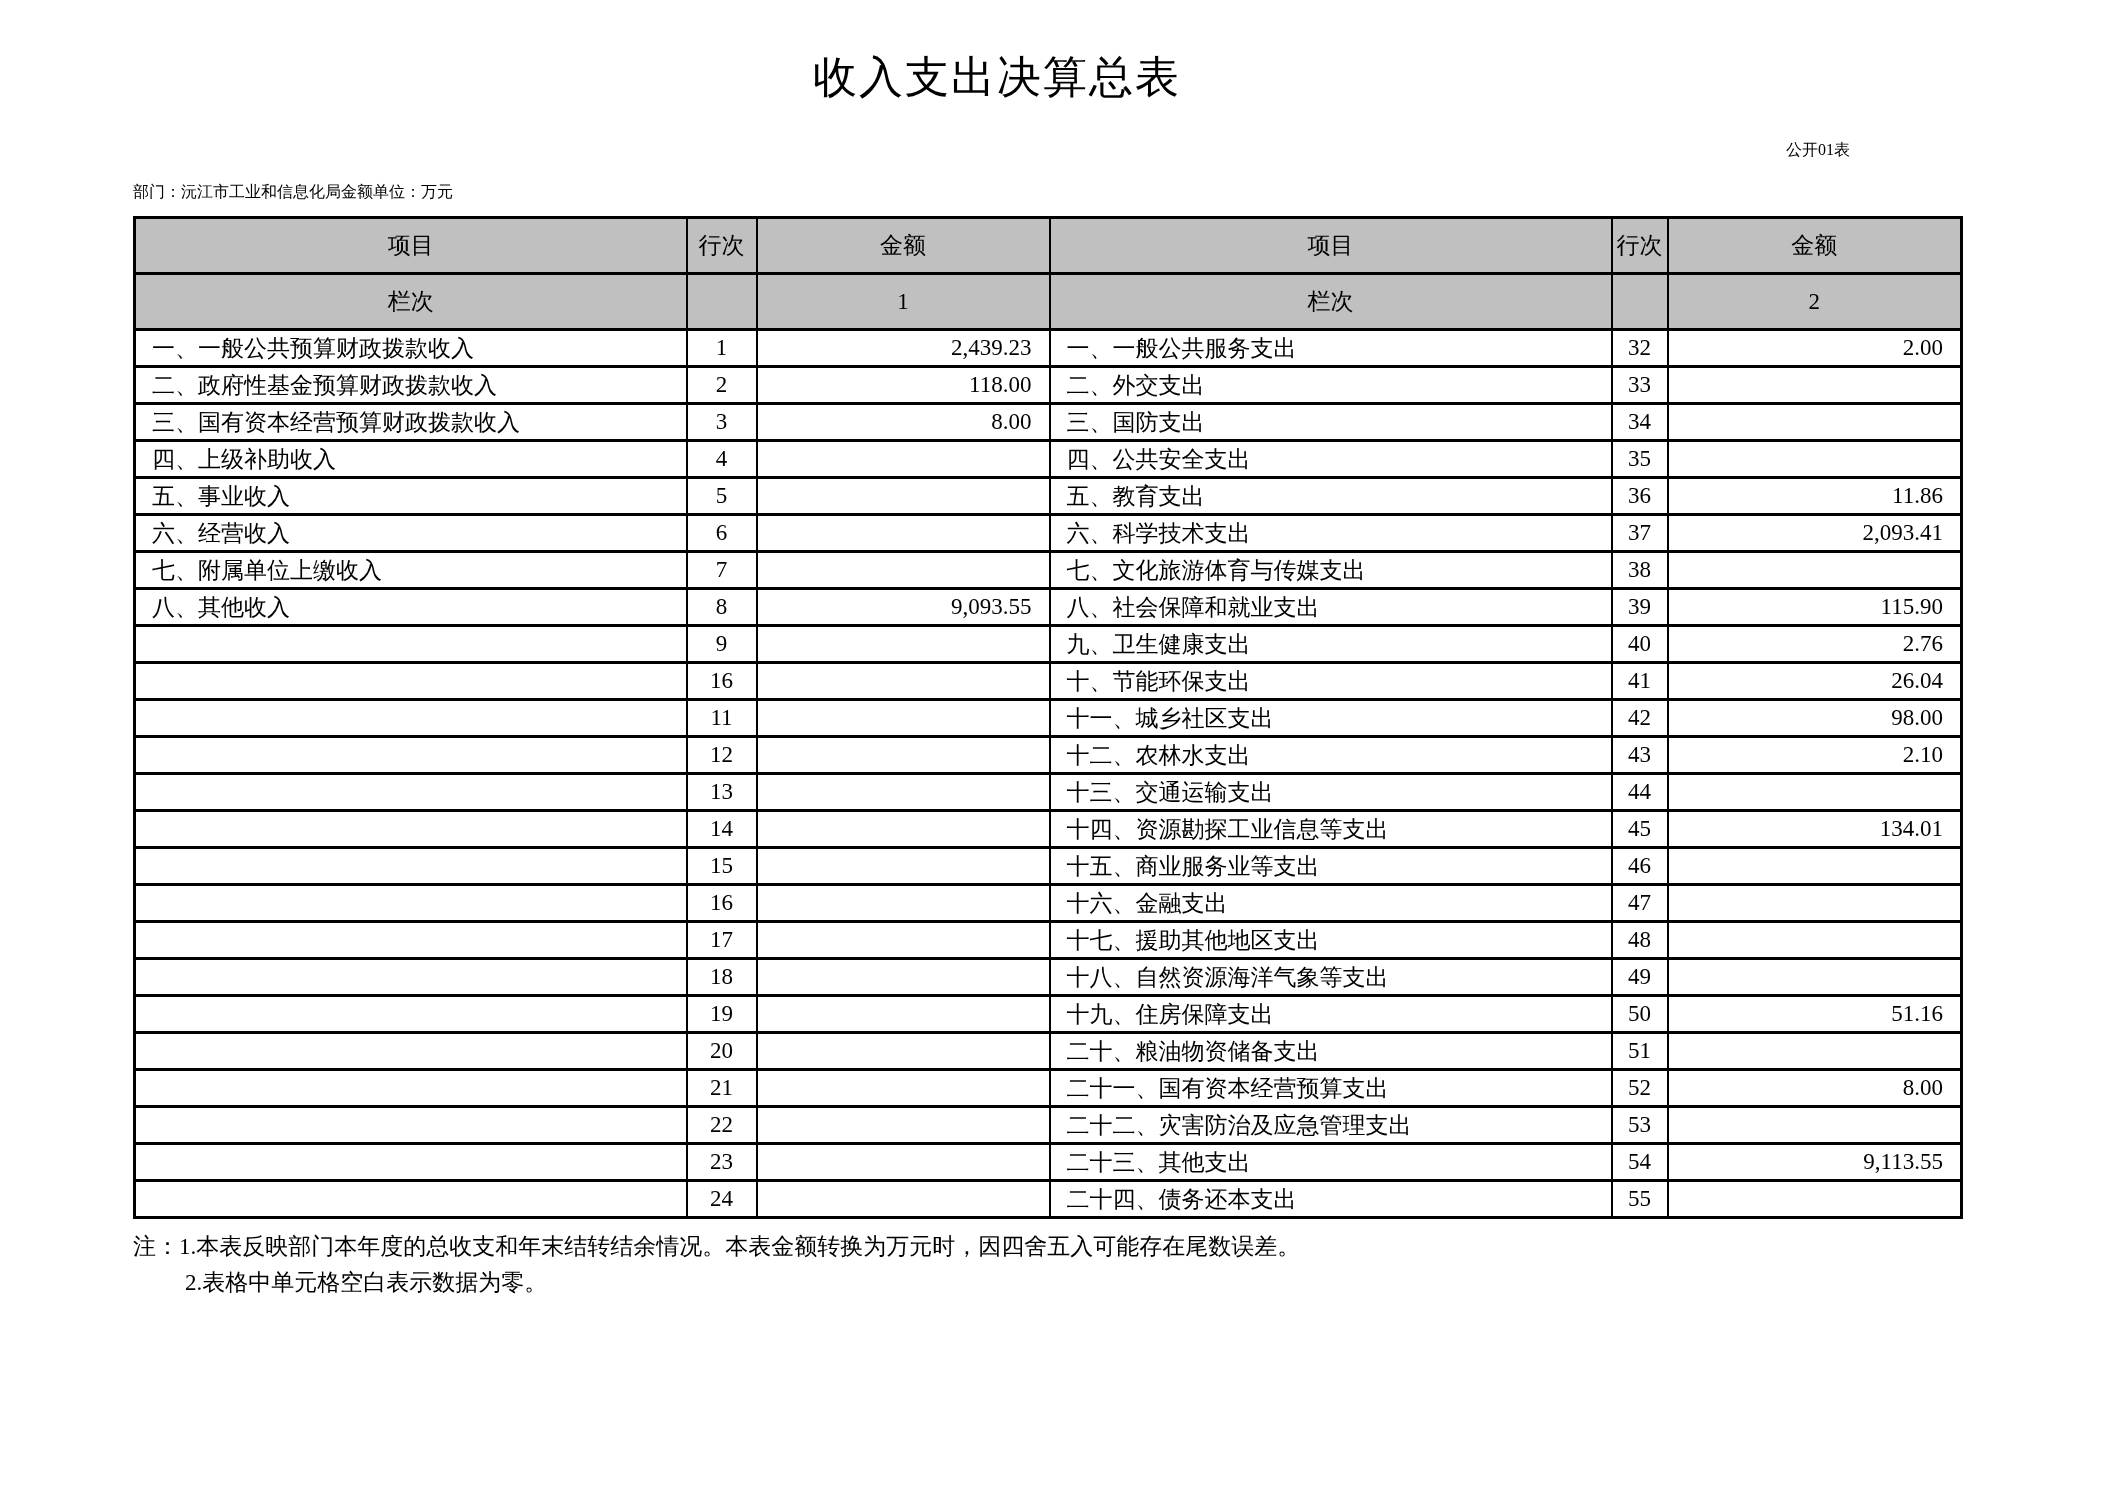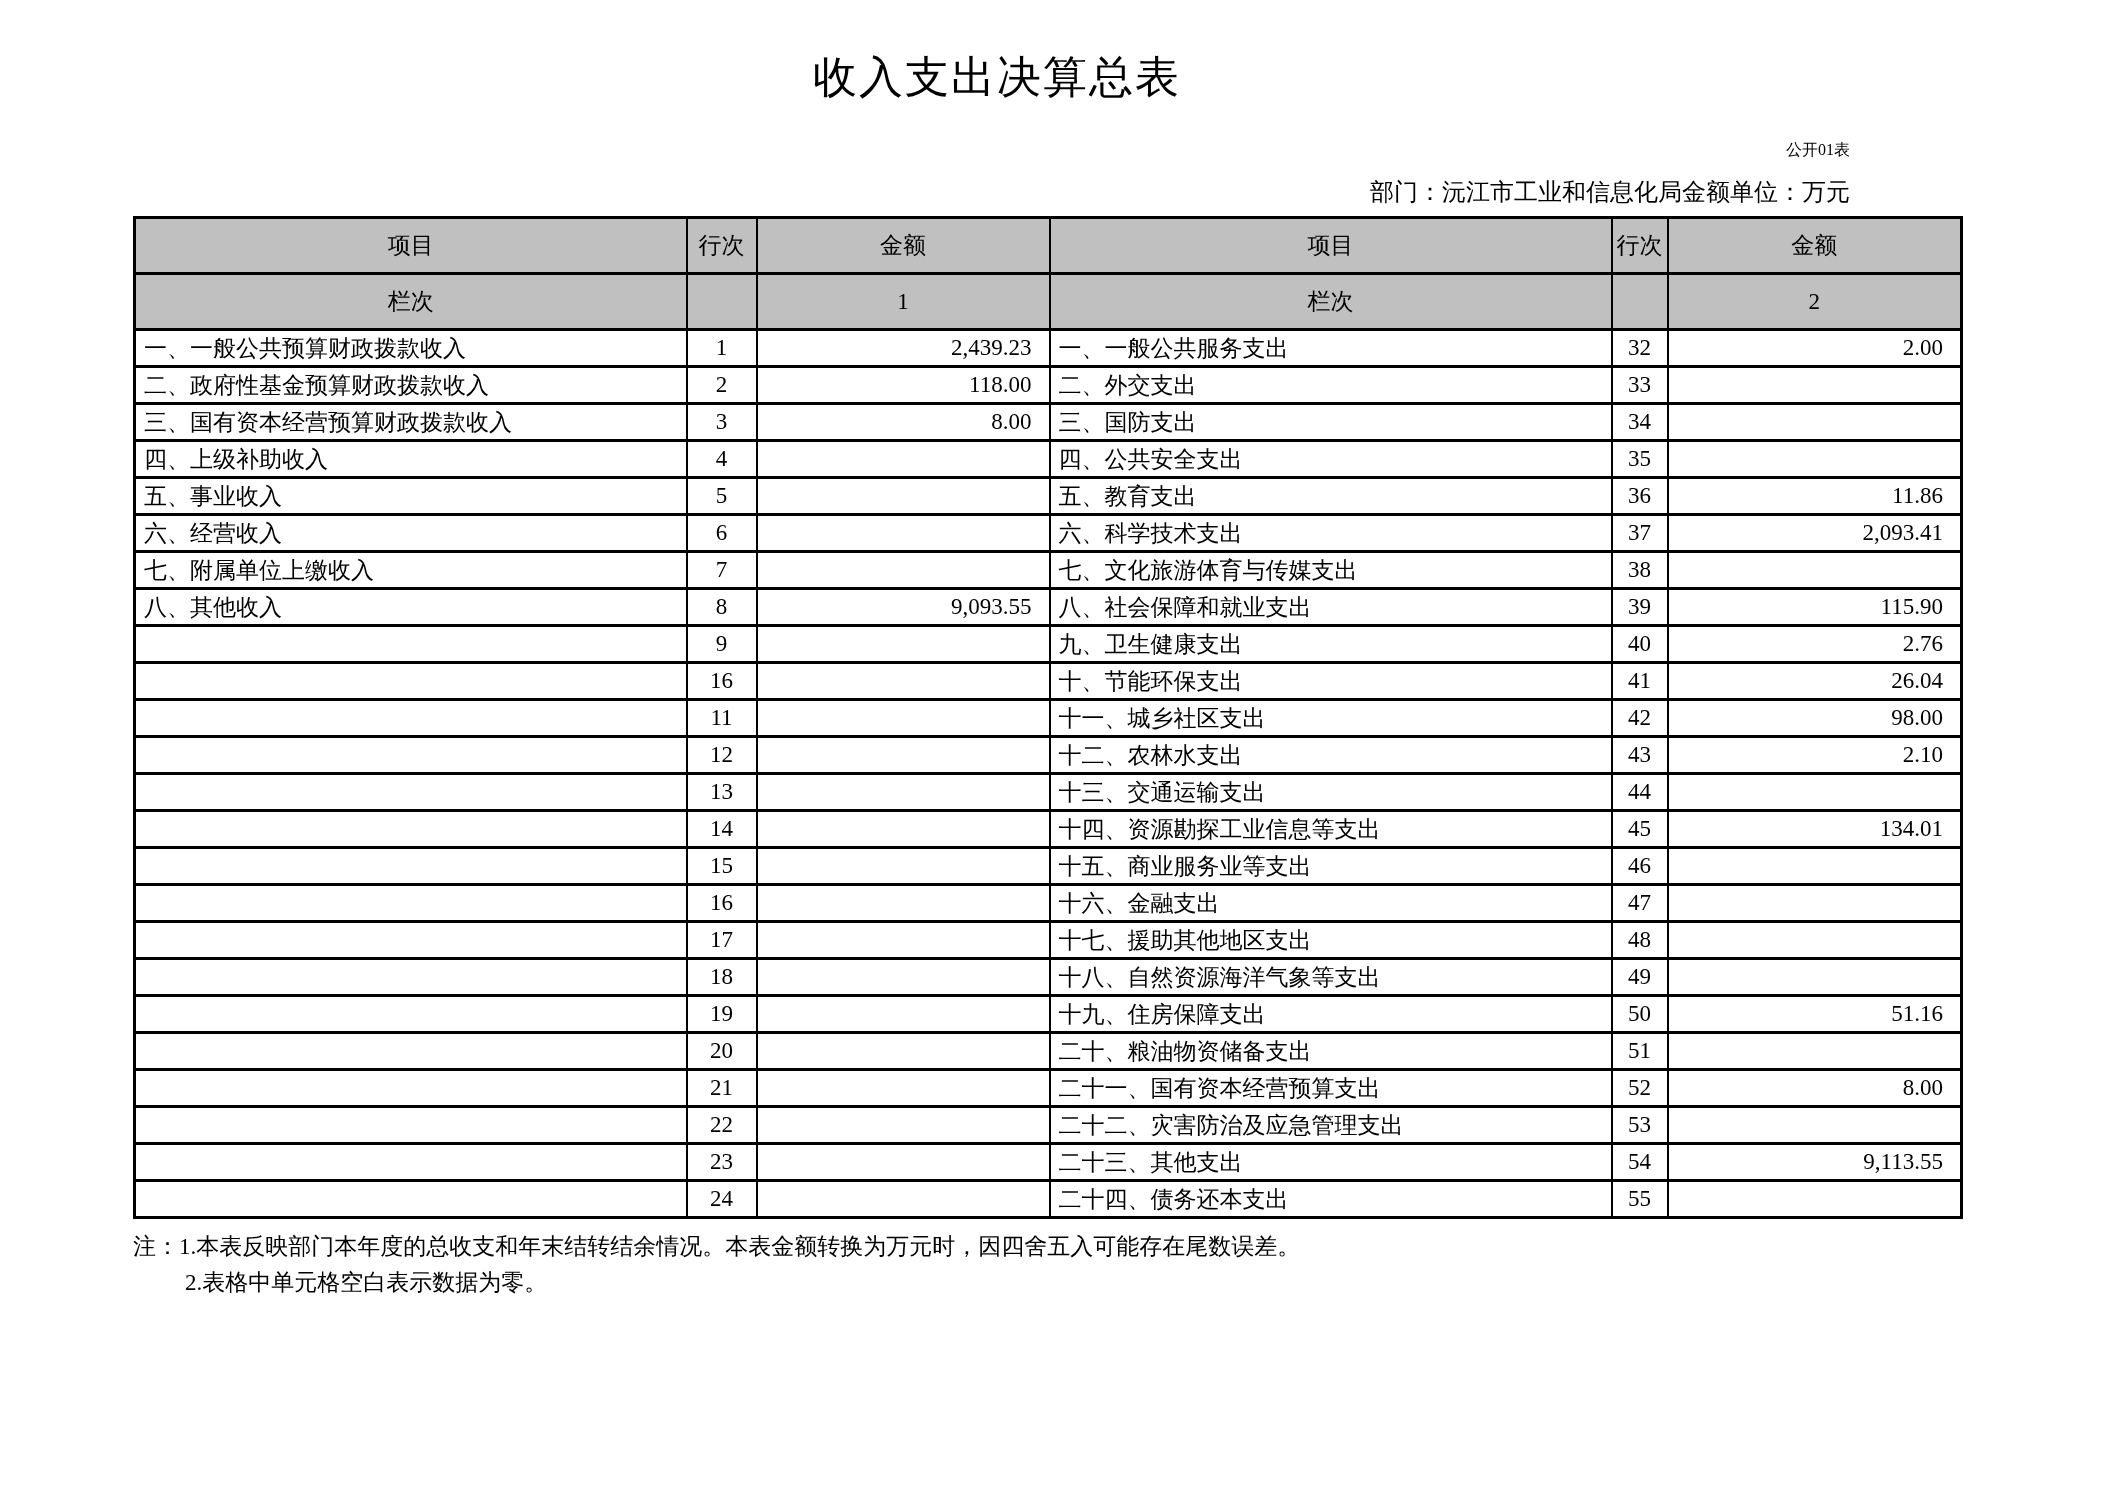--- a/index.html
+++ b/index.html
@@ -23,22 +23,22 @@
   }
   .form-no {
     margin: 32px 144px 0 133px;
     text-align: right;
     font-size: 16px;
     line-height: 28px;
   }
   .meta-row {
     margin: 14px 144px 0 133px;
     display: flex;
-    justify-content: flex-end;
-    font-size: 24px;
+    justify-content: flex-start;
+    font-size: 16px;
     line-height: 28px;
   }
   table.budget {
     margin: 10px 0 0 133px;
     width: 1827px;
     border-collapse: collapse;
     table-layout: fixed;
     border: 3px solid #000;
   }
   table.budget th, table.budget td {
@@ -49,21 +49,21 @@
     font-size: 23px;
     overflow: hidden;
     white-space: nowrap;
   }
   table.budget thead th {
     background: #c0c0c0;
     height: 56px;
     text-align: center;
   }
   table.budget tbody tr { height: 37px; }
-  td.item { text-align: left; padding-left: 8px; }
+  td.item { text-align: left; padding-left: 16px; }
   td.line { text-align: center; }
   td.amt  { text-align: right; padding-right: 17px; }
   .notes {
     margin: 10px 144px 0 133px;
     font-size: 23px;
     line-height: 36px;
   }
   .notes .note-line2 { padding-left: 52px; }
 </style>
 </head>

